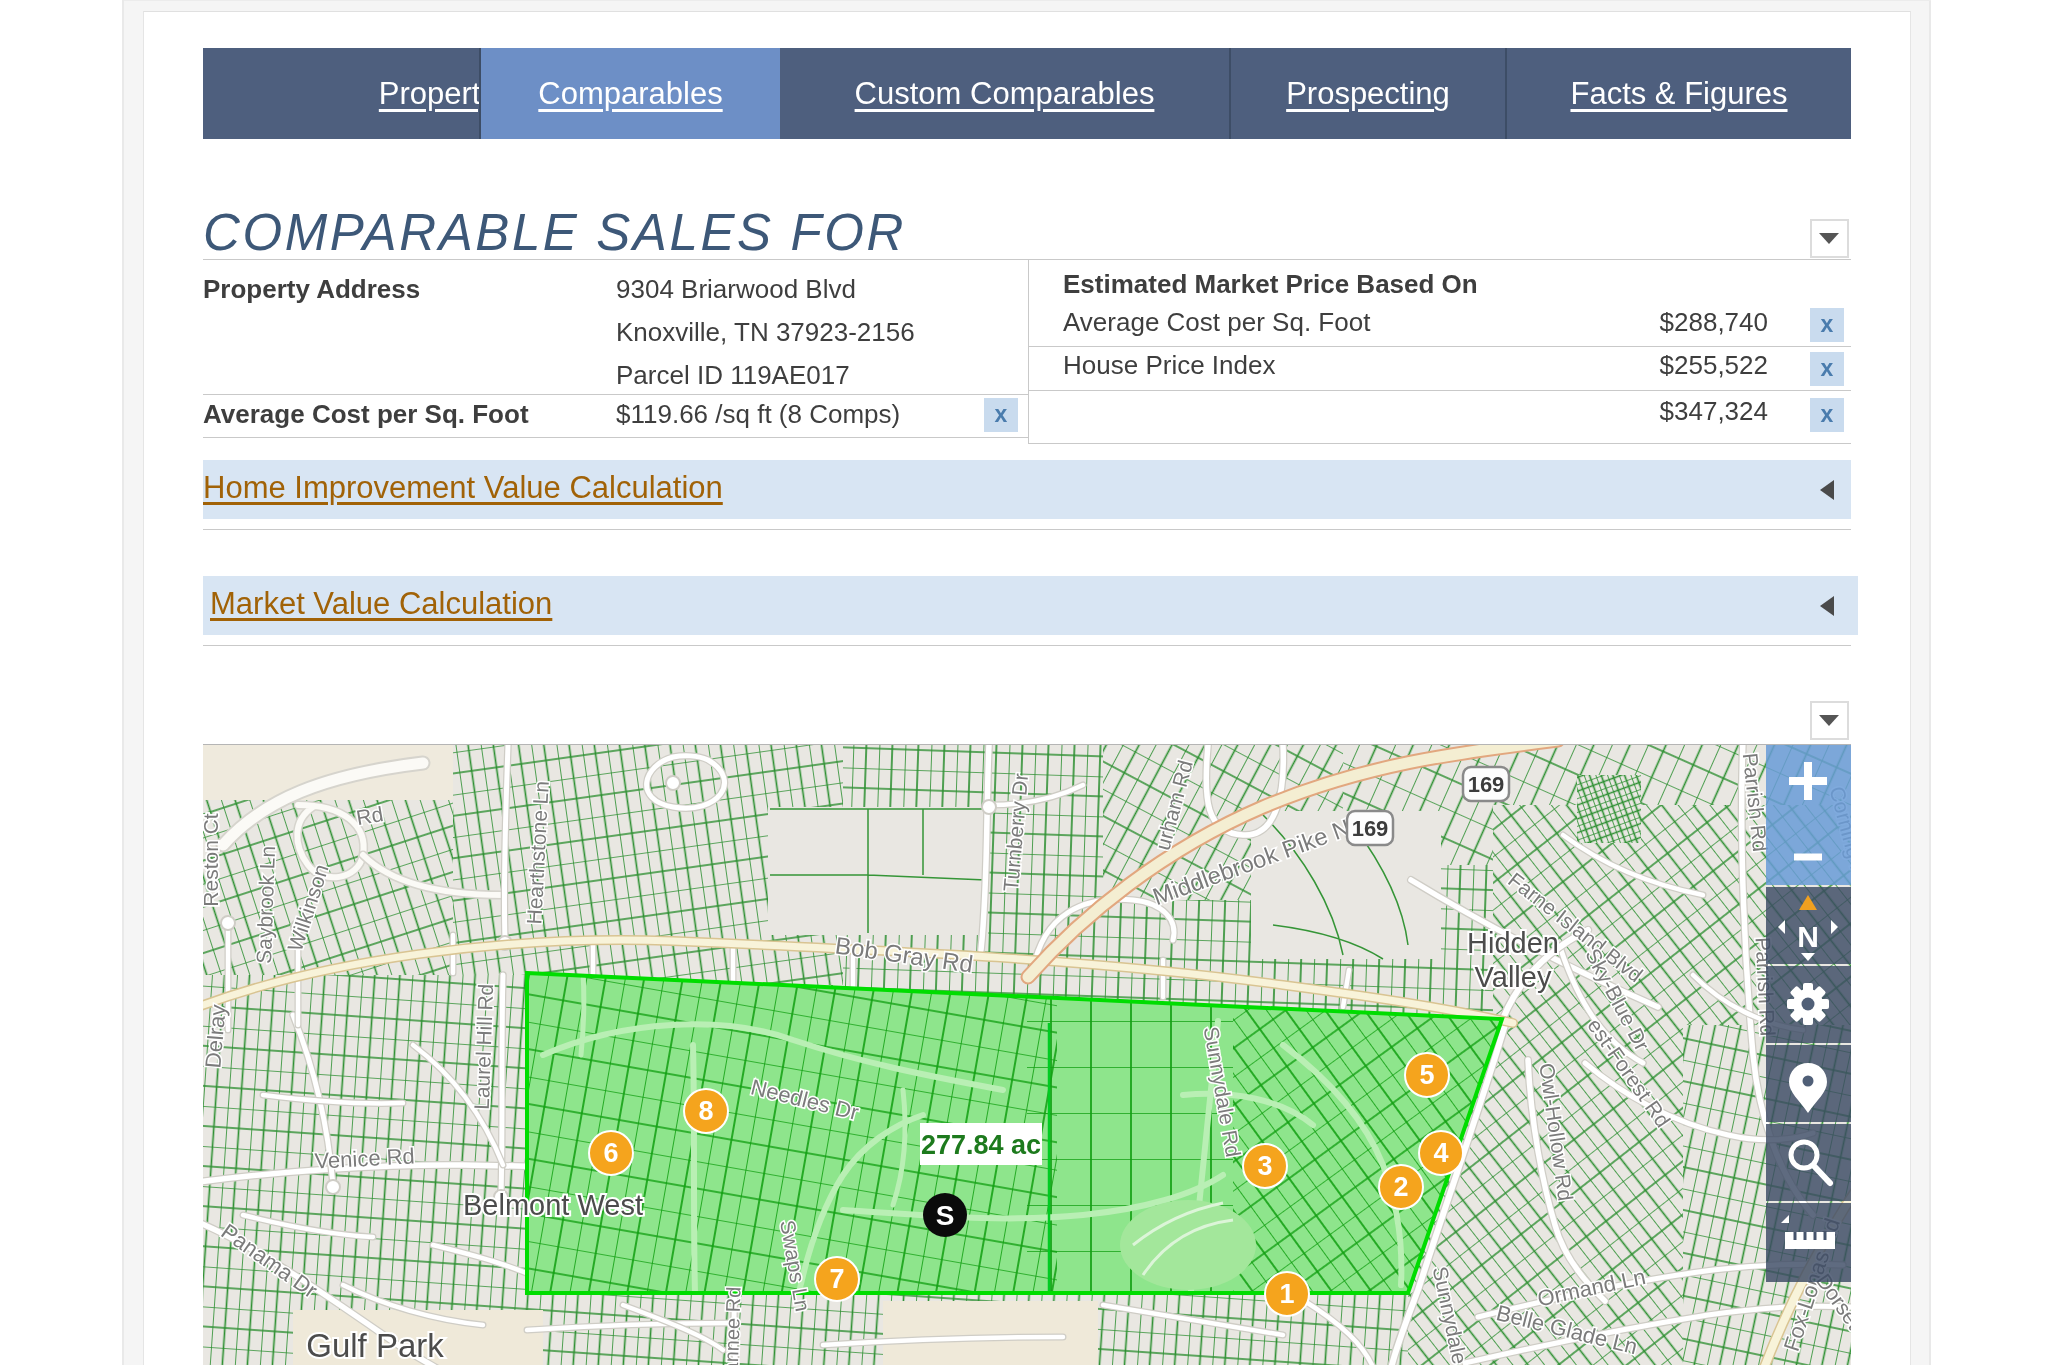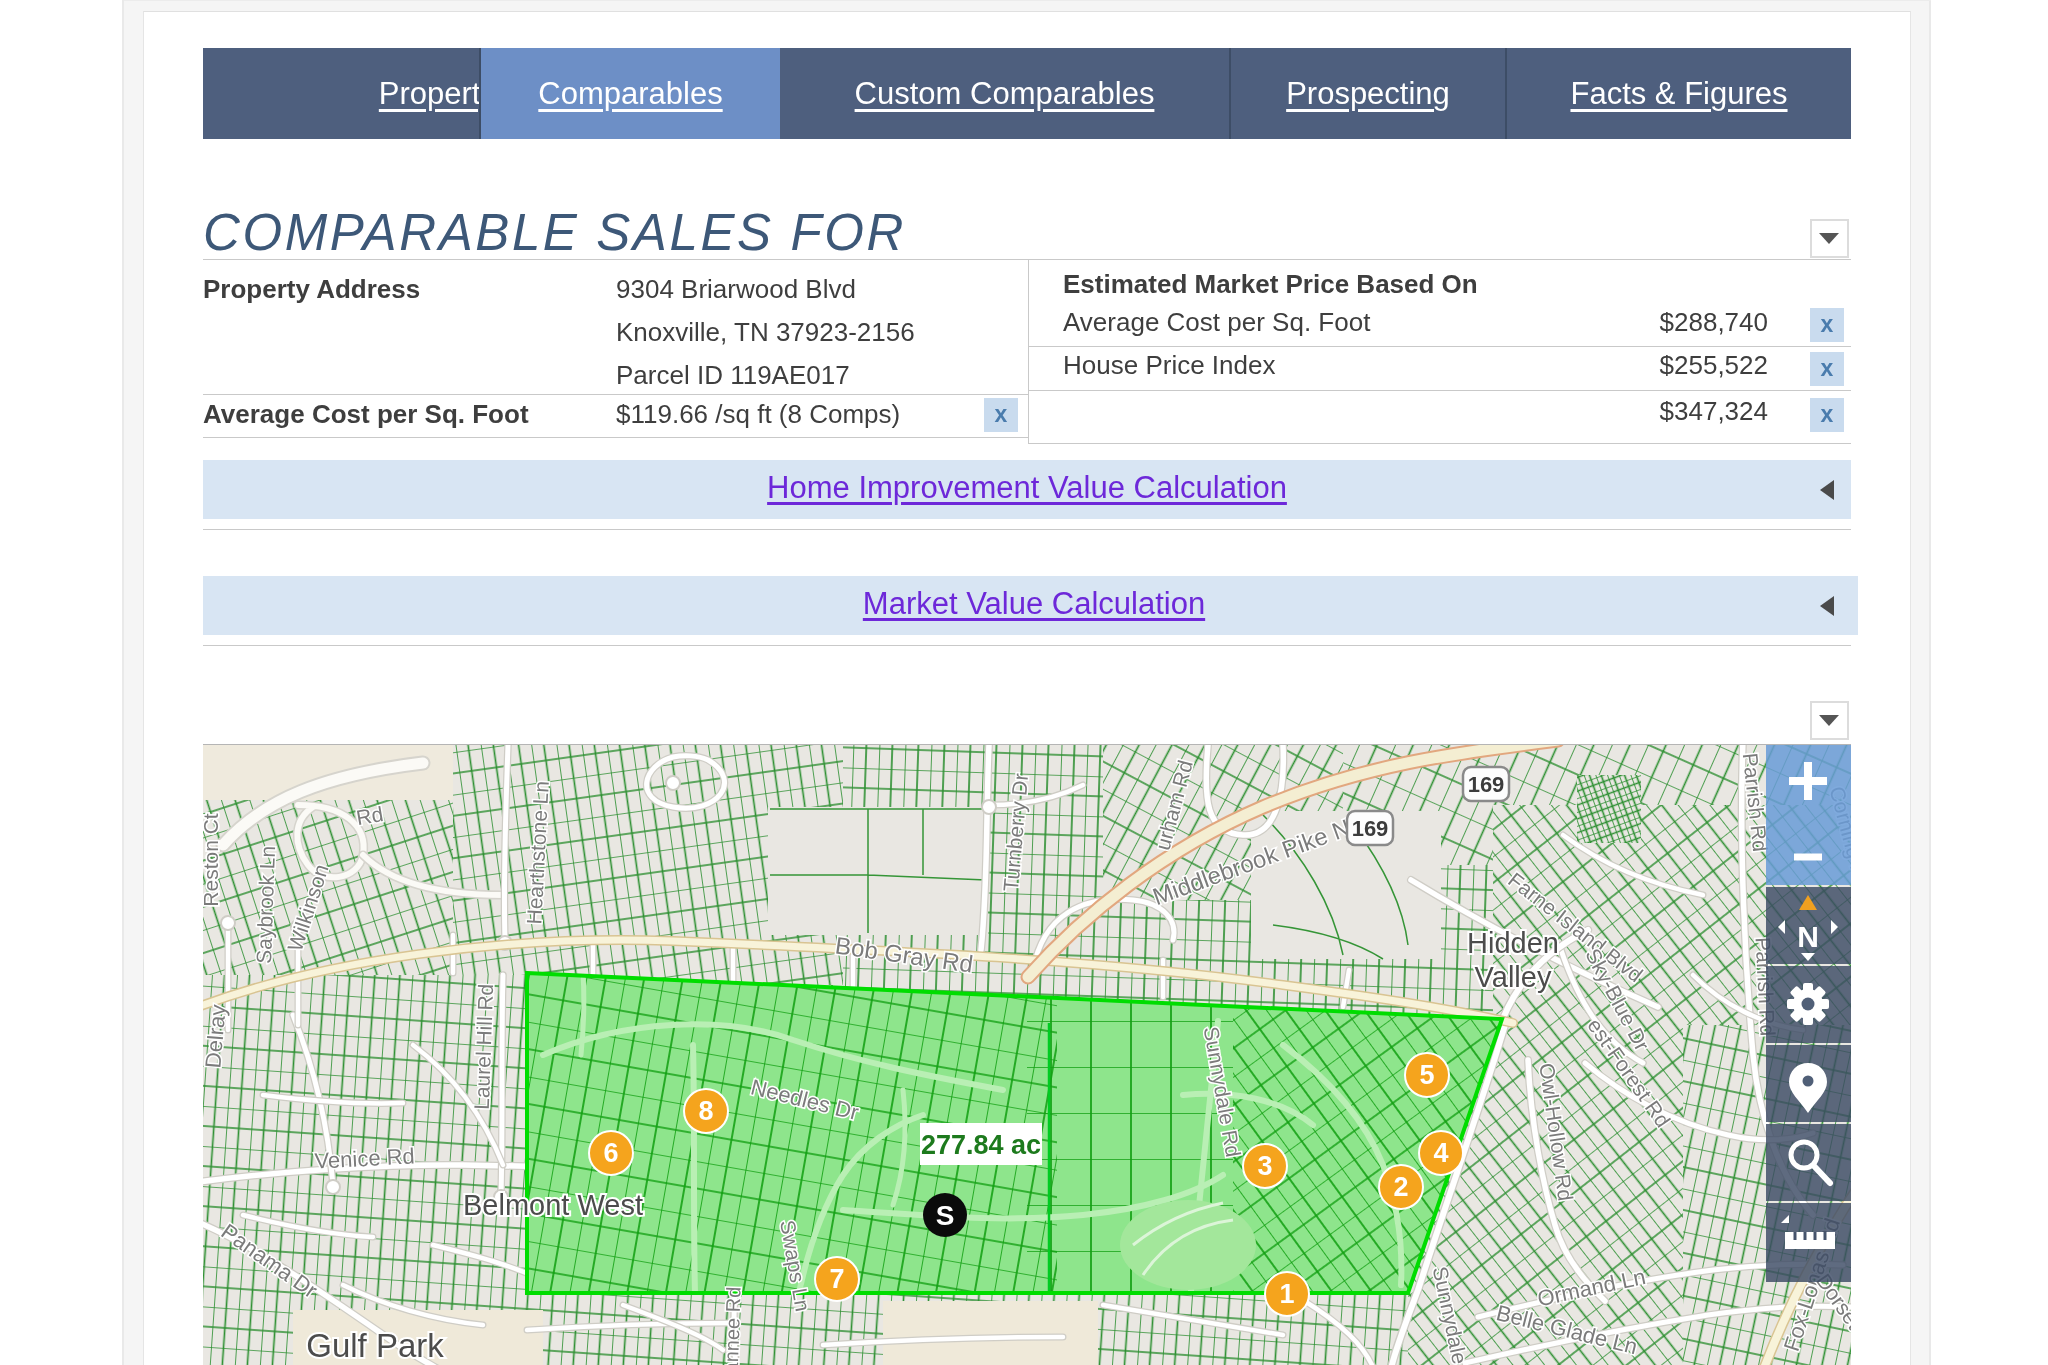--- a/index.html
+++ b/index.html
@@ -9,21 +9,21 @@
  font-size:31px;text-align:center;line-height:91px;text-decoration:underline;
  text-underline-offset:5px;}
 .tab.sel{background:#6d8fc6;}
 .hl{position:absolute;height:1px;background:#c9c9c9;}
 .vl{position:absolute;width:1px;background:#c9c9c9;}
 .lbl{position:absolute;font-size:26px;color:#3e3e3e;font-weight:bold;white-space:nowrap;}
 .val{position:absolute;font-size:26px;color:#3e3e3e;white-space:nowrap;}
 .xbtn{position:absolute;width:34px;height:34px;background:#c9dbee;color:#4a7cad;
  font-size:23px;font-weight:bold;text-align:center;line-height:32px;}
 .banner{position:absolute;left:203px;width:1648px;height:59px;background:#d8e5f3;
- font-size:31px;color:#6d28d9;text-align:center;line-height:55px;}
+ font-size:31px;color:#a16207;text-align:left;line-height:55px;}
 .banner span{text-decoration:underline;text-underline-offset:4px;}
 .ltri{position:absolute;width:0;height:0;border-top:10px solid transparent;
  border-bottom:10px solid transparent;border-right:14px solid #4a4a4a;}
 .drop{position:absolute;width:35px;height:35px;background:#fff;border:2px solid #dcdcdc;}
 .drop:after{content:"";position:absolute;left:7px;top:12px;width:0;height:0;
  border-left:10px solid transparent;border-right:10px solid transparent;
  border-top:11px solid #555;}
 </style></head><body>
 <div id="page">
 <div class="abs" style="left:124px;top:0;width:1807px;height:1365px;background:#f5f5f5;"></div>

